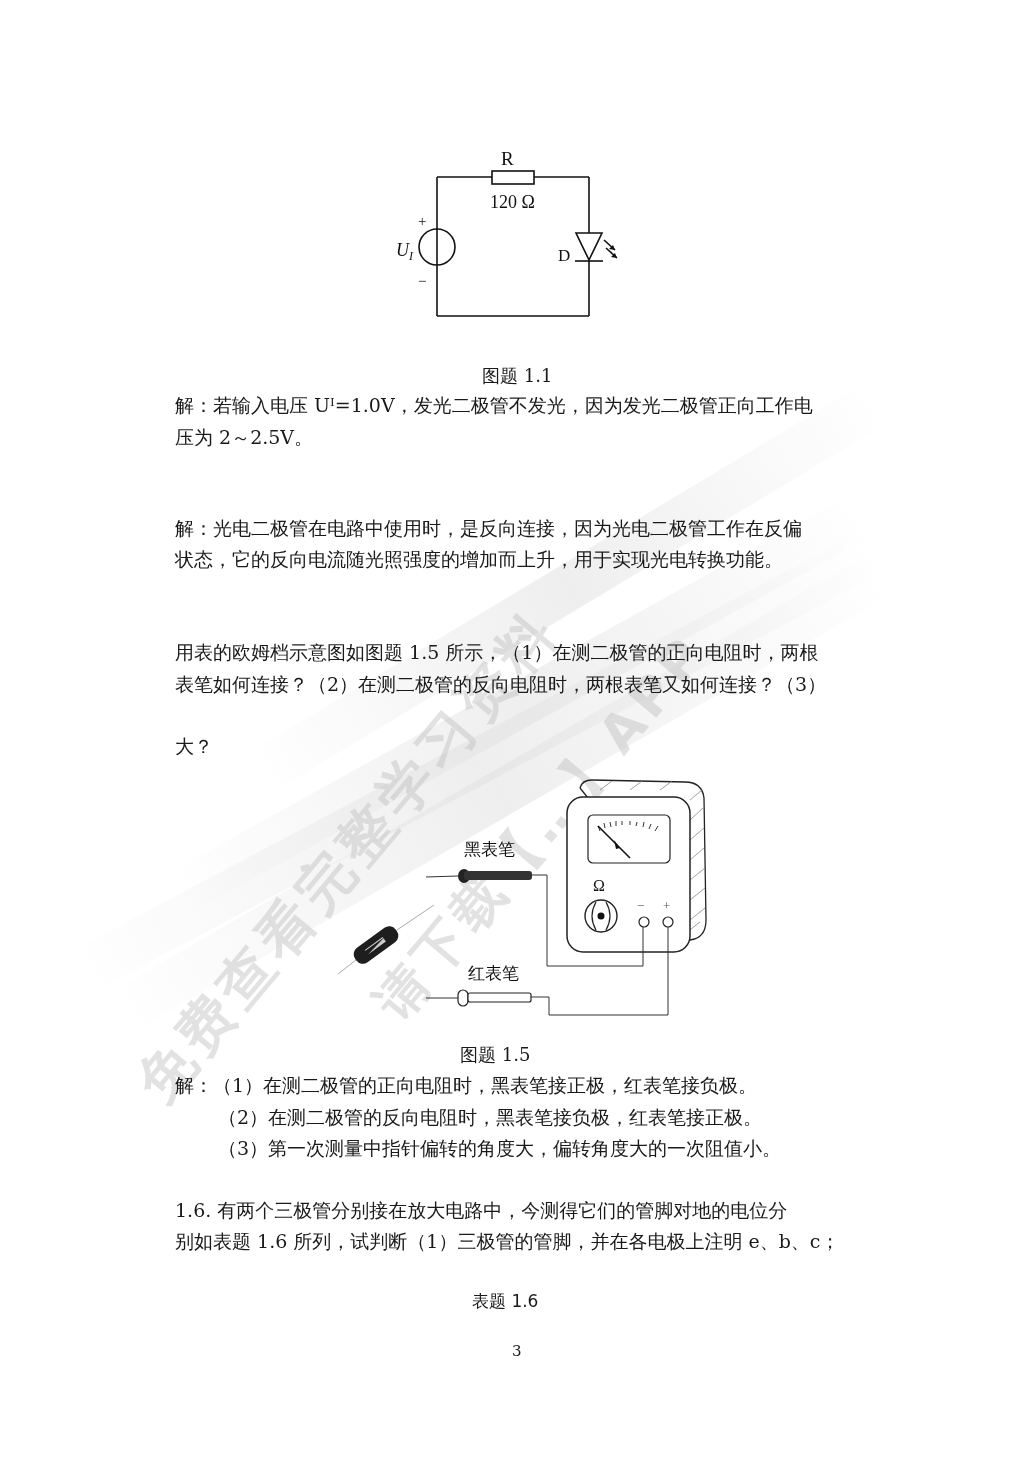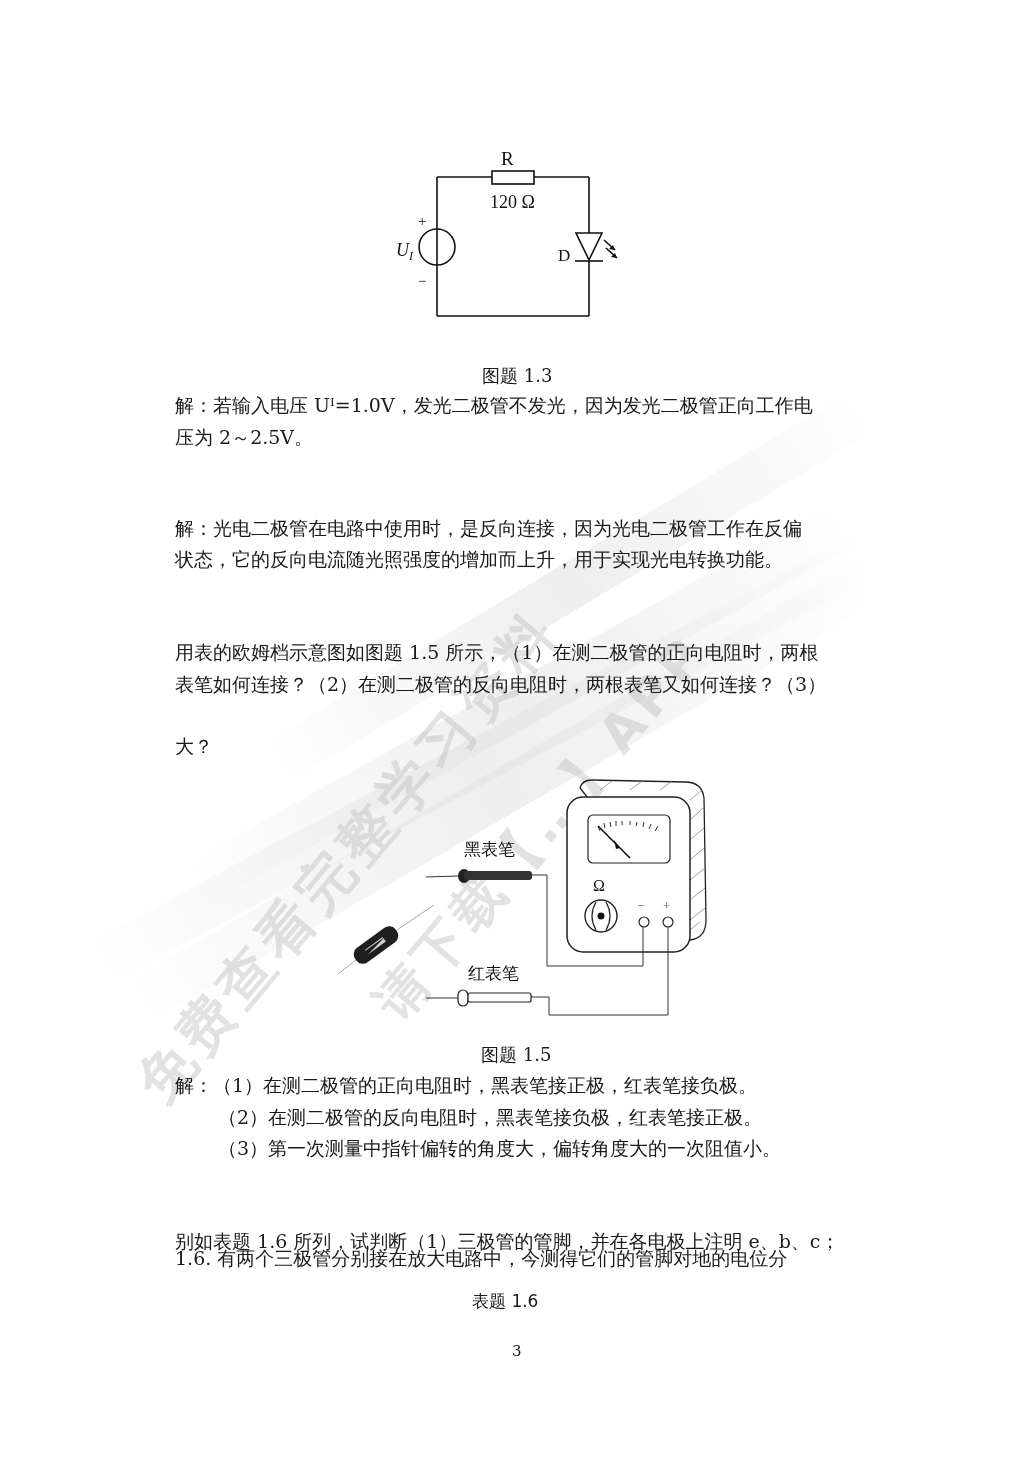--- a/index.html
+++ b/index.html
@@ -65,21 +65,21 @@
       <text x="121" y="25" font-size="19" fill="#111">R</text>
       <text x="110" y="68" font-size="18" fill="#111">120 Ω</text>
       <text x="38" y="86" font-size="15" fill="#111">+</text>
       <text x="38" y="146" font-size="15" fill="#111">−</text>
       <text x="16" y="116" font-size="18" font-style="italic" fill="#111">U</text>
       <text x="29" y="120" font-size="12" font-style="italic" fill="#111">I</text>
       <text x="178" y="121" font-size="17" fill="#111">D</text>
     </svg>
   </div>
 
-  <div class="caption" style="left:482px; top:364px;">图题 1.3</div>
+  <div class="caption" style="left:482px; top:364px;">图题 1.1</div>
 
   <div class="line" style="top:389px;">解：若输入电压 Uᴵ=1.0V，发光二极管不发光，因为发光二极管正向工作电</div>
   <div class="line" style="top:421px;">压为 2～2.5V。</div>
 
   <div class="line" style="top:543px;">状态，它的反向电流随光照强度的增加而上升，用于实现光电转换功能。</div>
   <div class="line" style="top:512px;">解：光电二极管在电路中使用时，是反向连接，因为光电二极管工作在反偏</div>
 
   <div class="line" style="top:636px;">用表的欧姆档示意图如图题 1.5 所示，（1）在测二极管的正向电阻时，两根</div>
   <div class="line" style="top:668px;">表笔如何连接？（2）在测二极管的反向电阻时，两根表笔又如何连接？（3）</div>
   <div class="line" style="top:730px;">大？</div>
@@ -155,25 +155,25 @@
         <line x1="67" y1="160" x2="104" y2="135" stroke="#aaa" stroke-width="1"></line>
         <g transform="translate(46,175) rotate(-36)">
           <rect x="-25" y="-9" width="50" height="18" rx="8" fill="#1e1e1e"></rect>
           <line x1="-12" y1="-2" x2="10" y2="-2" stroke="#ccc" stroke-width="1"></line>
           <polygon points="-12,3 10,-1 10,3" fill="#ccc"></polygon>
         </g>
       </g>
     </svg>
   </div>
 
-  <div class="caption" style="left:481px; top:1043px;">图题 1.5</div>
+  <div class="caption" style="left:460px; top:1043px;">图题 1.5</div>
 
   <div class="line" style="top:1069px;">解：（1）在测二极管的正向电阻时，黑表笔接正极，红表笔接负极。</div>
   <div class="line indent" style="top:1101px;">（2）在测二极管的反向电阻时，黑表笔接负极，红表笔接正极。</div>
   <div class="line indent" style="top:1132px;">（3）第一次测量中指针偏转的角度大，偏转角度大的一次阻值小。</div>
 
-  <div class="line" style="top:1194px;margin-top:48px;">1.6. 有两个三极管分别接在放大电路中，今测得它们的管脚对地的电位分</div>
+  <div class="line" style="top:1194px;">1.6. 有两个三极管分别接在放大电路中，今测得它们的管脚对地的电位分</div>
   <div class="line" style="top:1225px;">别如表题 1.6 所列，试判断（1）三极管的管脚，并在各电极上注明 e、b、c；</div>
 
   <div class="caption caption-sans" style="left:472px; top:1290px;">表题 1.6</div>
 
   <div class="page-number">3</div>
 </div>
 
 </body></html>

